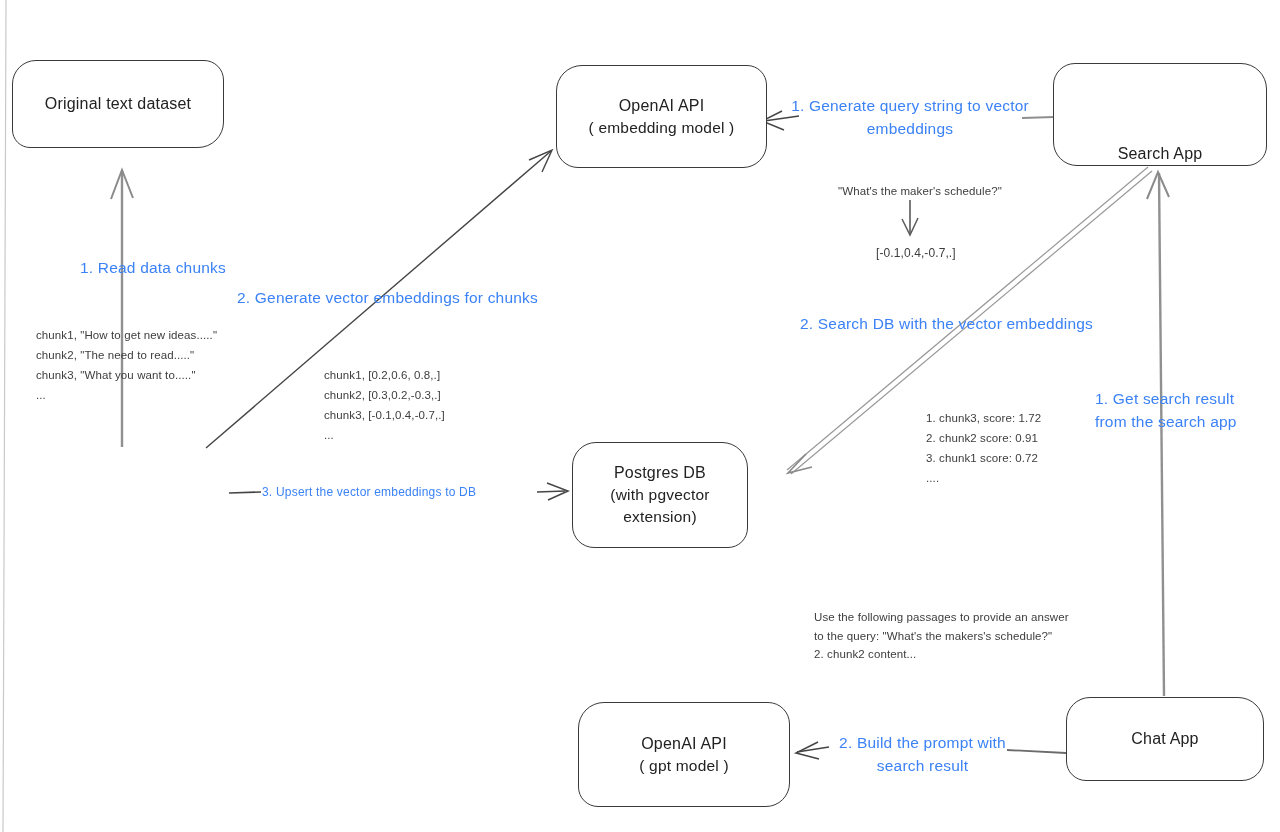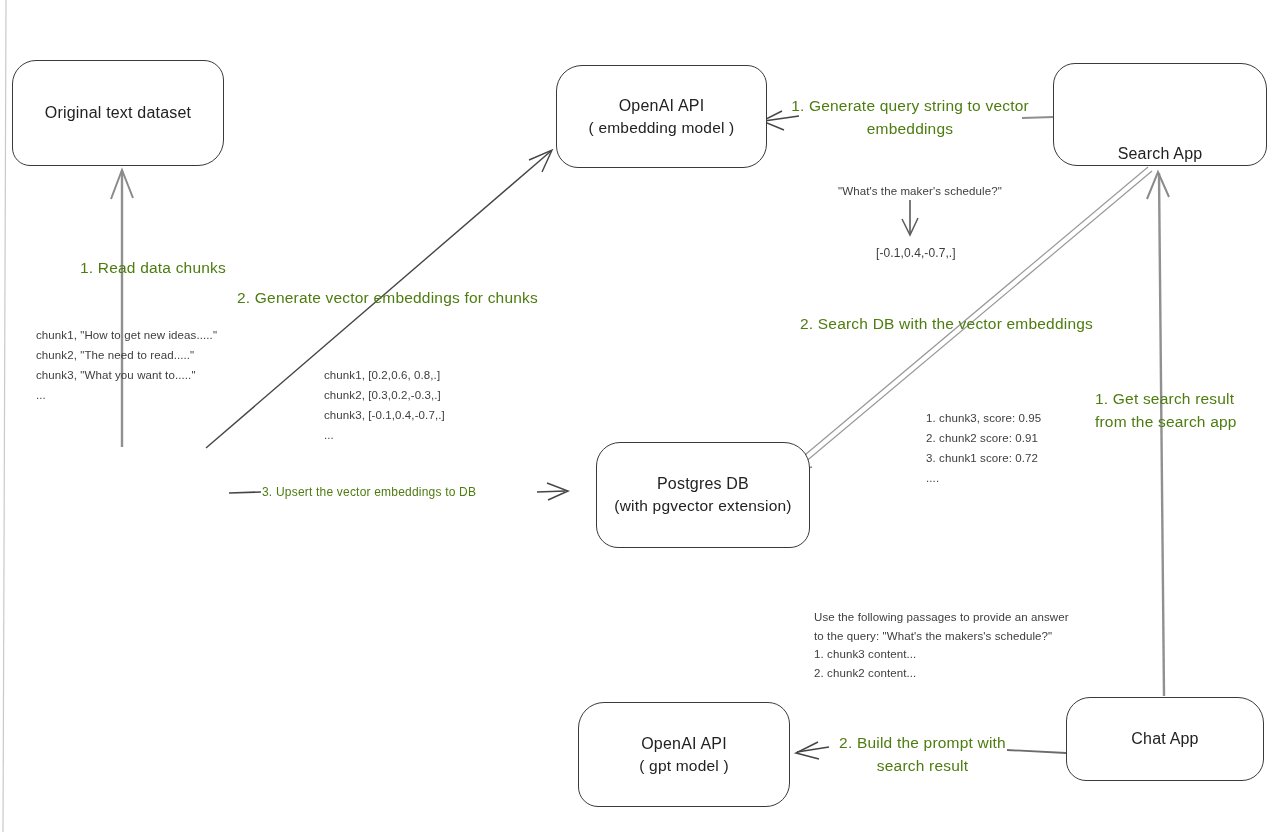--- a/index.html
+++ b/index.html
@@ -7,29 +7,29 @@
     position:relative;width:1280px;height:832px;background:#ffffff;
     font-family:"Liberation Sans",sans-serif;color:#262626;overflow:hidden;
   }
   #arrow-layer{position:absolute;left:0;top:0;width:1280px;height:832px;}
   .node{
     position:absolute;display:flex;flex-direction:column;align-items:center;justify-content:center;
     border:1.7px solid #3a3a3a;background:#ffffff;box-sizing:border-box;
     font-size:16px;letter-spacing:.2px;text-align:center;line-height:22px;color:#222;
   }
   .node .sub{font-size:15.5px;}
-  #node-original{left:12px;top:60px;width:212px;height:106px;border-radius:24px 20px 26px 18px;}
+  #node-original{left:12px;top:60px;width:212px;height:88px;border-radius:24px 20px 26px 18px;}
   #node-embed{left:556px;top:65px;width:211px;height:103px;border-radius:26px 20px 24px 22px;}
   #node-search{left:1053px;top:63px;width:214px;height:103px;border-radius:22px 26px 20px 24px;justify-content:flex-end;}
   #node-script{left:16px;top:448px;width:212px;height:103px;border-radius:28px 18px 24px 22px;}
-  #node-postgres{left:572px;top:442px;width:214px;height:106px;border-radius:24px 26px 20px 22px;margin-left:24px;}
+  #node-postgres{left:572px;top:442px;width:176px;height:106px;border-radius:24px 26px 20px 22px;}
   #node-gpt{left:578px;top:702px;width:212px;height:105px;border-radius:26px 22px 24px 20px;}
   #node-chat{left:1066px;top:697px;width:198px;height:84px;border-radius:24px 26px 22px 20px;}
   .edge-label{
-    position:absolute;font-size:15.5px;letter-spacing:.2px;color:#4d7c0f;
+    position:absolute;font-size:15.5px;letter-spacing:.2px;color:#3b82f6;
     line-height:23px;white-space:nowrap;
   }
   #lbl-read{left:80px;top:256px;}
   #lbl-gen{left:237px;top:286px;}
   #lbl-upsert{left:262px;top:481px;font-size:12px;}
   #lbl-query{left:790px;top:94px;width:240px;text-align:center;white-space:normal;}
   #lbl-searchdb{left:800px;top:312px;}
   #lbl-getresult{left:1095px;top:387px;}
   #lbl-build{left:835px;top:731px;width:175px;text-align:center;white-space:normal;}
   .annot{
@@ -153,26 +153,25 @@
     <div>chunk1, [0.2,0.6, 0.8,.]</div>
     <div>chunk2, [0.3,0.2,-0.3,.]</div>
     <div>chunk3, [-0.1,0.4,-0.7,.]</div>
     <div>...</div>
   </div>
 
   <div class="annot" id="an-query">"What's the maker's schedule?"</div>
   <div class="annot" id="an-qvec">[-0.1,0.4,-0.7,.]</div>
 
   <div class="annot" id="an-scores">
-    <div>1. chunk3, score: 0.95</div>
+    <div>1. chunk3, score: 1.72</div>
     <div>2. chunk2 score: 0.91</div>
     <div>3. chunk1 score: 0.72</div>
     <div>....</div>
   </div>
 
   <div class="annot" id="an-prompt">
     <div>Use the following passages to provide an answer</div>
     <div>to the query: "What's the makers's schedule?"</div>
-    <div>1. chunk3 content...</div>
     <div>2. chunk2 content...</div>
   </div>
 
 </div>
 
 </body></html>

